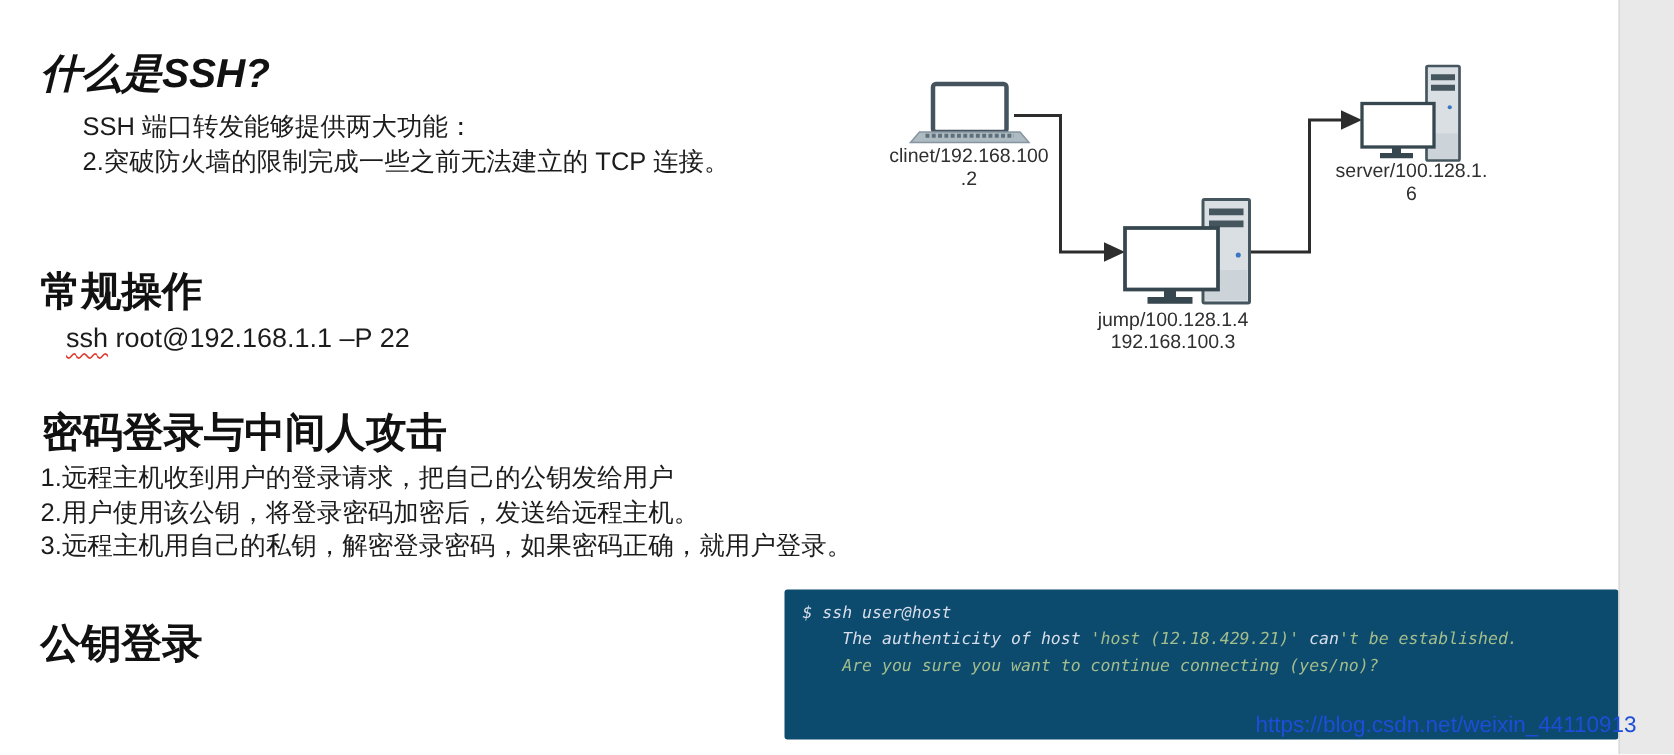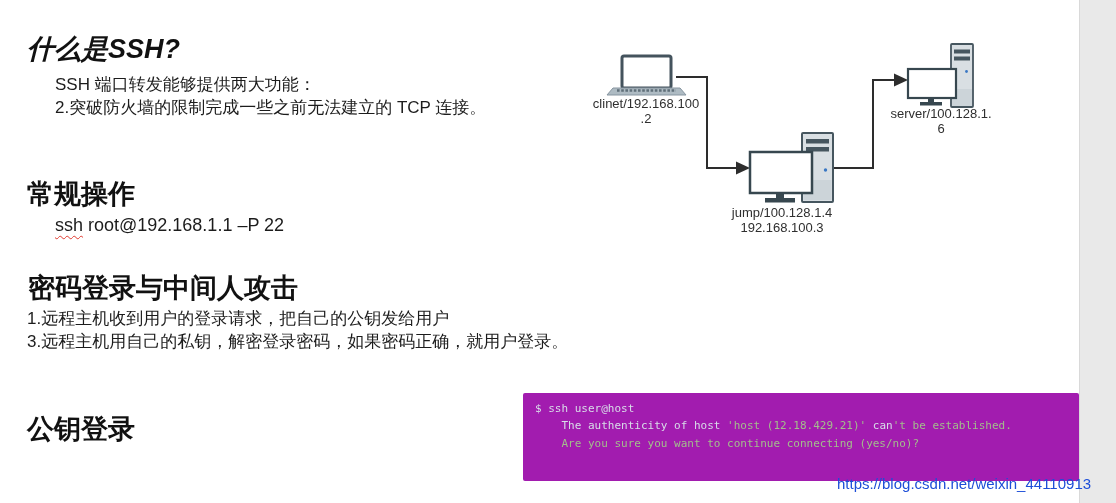--- a/index.html
+++ b/index.html
@@ -19,26 +19,27 @@
   .bodytext{font-size:17px;line-height:22.5px;color:#1c1c1c;white-space:nowrap;}
   .cmdline{font-size:18px;color:#1c1c1c;white-space:nowrap;}
   .misspell{
     text-decoration:underline wavy #e03a2f;
     text-decoration-thickness:1px;
     text-underline-offset:4px;
     text-decoration-skip-ink:none;
   }
   
   .terminal{
-    left:523px;top:393px;width:556px;height:88px;
-    background:#a21caf;border-radius:2px;
+    left:523px;top:393px;width:556px;height:100px;
+    background:#0c4a6e;border-radius:2px;
     font-family:"DejaVu Sans Mono","Liberation Mono",monospace;
     font-size:11px;line-height:17.4px;
     padding:7px 0 0 12px;box-sizing:border-box;
     color:#d8dee9;
+    font-style:italic;
   }
   .tline{white-space:pre;}
   .green{color:#a3be8c;}
   .fg{color:#d8dee9;}
   
   .side-strip{
     left:1079px;top:0;width:37px;height:503px;
     background:#e9e9e9;border-left:1px solid #d9d9d9;box-sizing:border-box;
   }
   .watermark{
@@ -54,27 +55,28 @@
 </head>
 <body>
 
 <div class="abs h1" style="left:27px;top:31px;font-style:italic;">什么是SSH?</div>
 <div class="abs bodytext" style="left:27px;top:74px;margin-left:28px;">
   <div>SSH 端口转发能够提供两大功能：</div>
   <div>2.突破防火墙的限制完成一些之前无法建立的 TCP 连接。</div>
 </div>
 
 <div class="abs h1" style="left:27px;top:176px;">常规操作</div>
-<div class="abs cmdline" style="left:55px;top:215px;text-align:center;">
+<div class="abs cmdline" style="left:44px;top:215px;text-align:center;">
   <span class="misspell">ssh</span><span> root@192.168.1.1 –P 22</span>
 </div>
 
 <div class="abs h1" style="left:16px;top:270px;margin-left:12px;">密码登录与中间人攻击</div>
 <div class="abs bodytext" style="left:27px;top:308px;">
   <div>1.远程主机收到用户的登录请求，把自己的公钥发给用户</div>
+  <div>2.用户使用该公钥，将登录密码加密后，发送给远程主机。</div>
   <div>3.远程主机用自己的私钥，解密登录密码，如果密码正确，就用户登录。</div>
 </div>
 
 <div class="abs h1" style="left:27px;top:411px;">公钥登录</div>
 
 <svg class="abs diagram-svg" width="460" height="215" viewBox="560 30 460 215">
 
   <path d="M676,77 L707,77 L707,168 L736,168" fill="none" stroke="#2d2d2d" stroke-width="2"></path>
   <polygon points="736,161.5 750,168 736,174.5" fill="#2d2d2d"></polygon>
 

